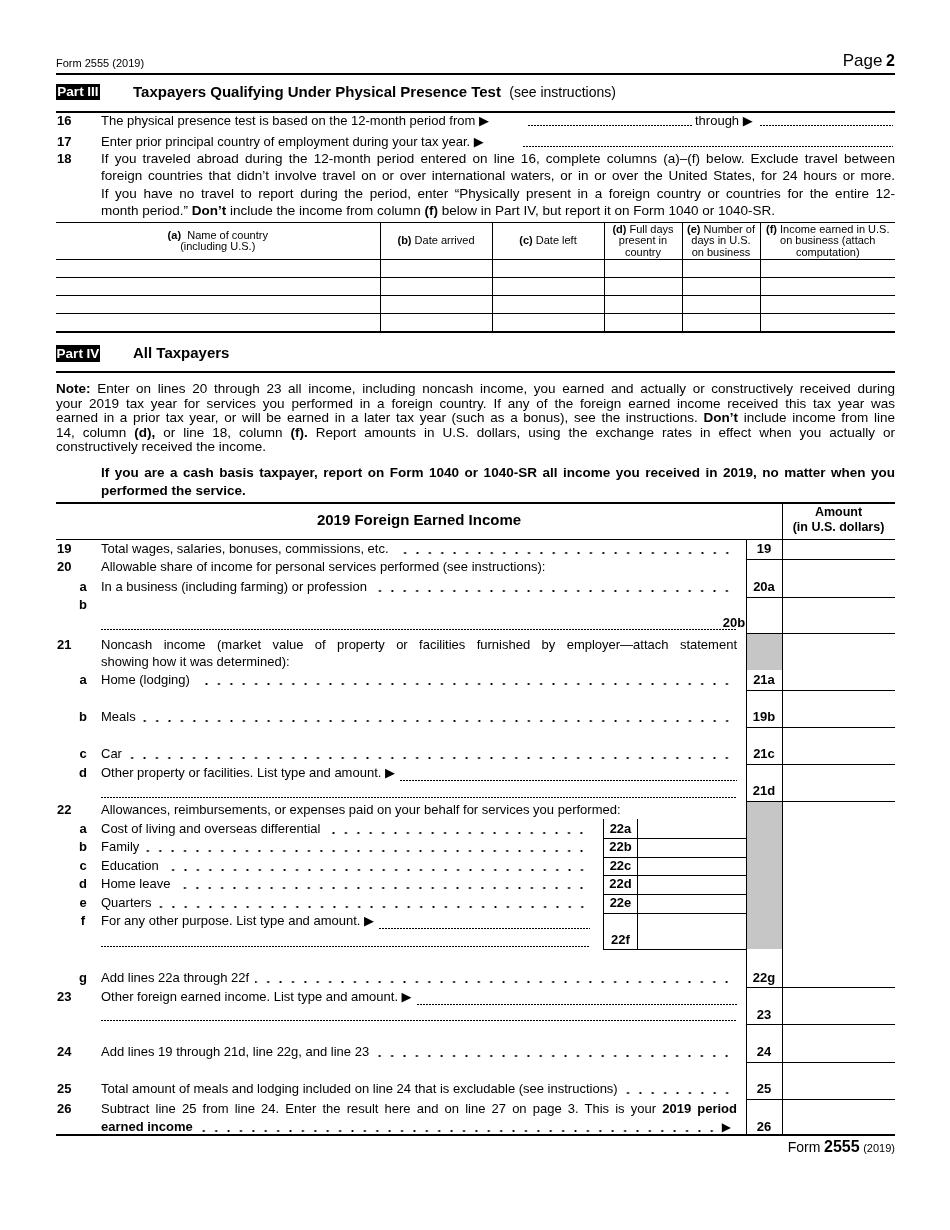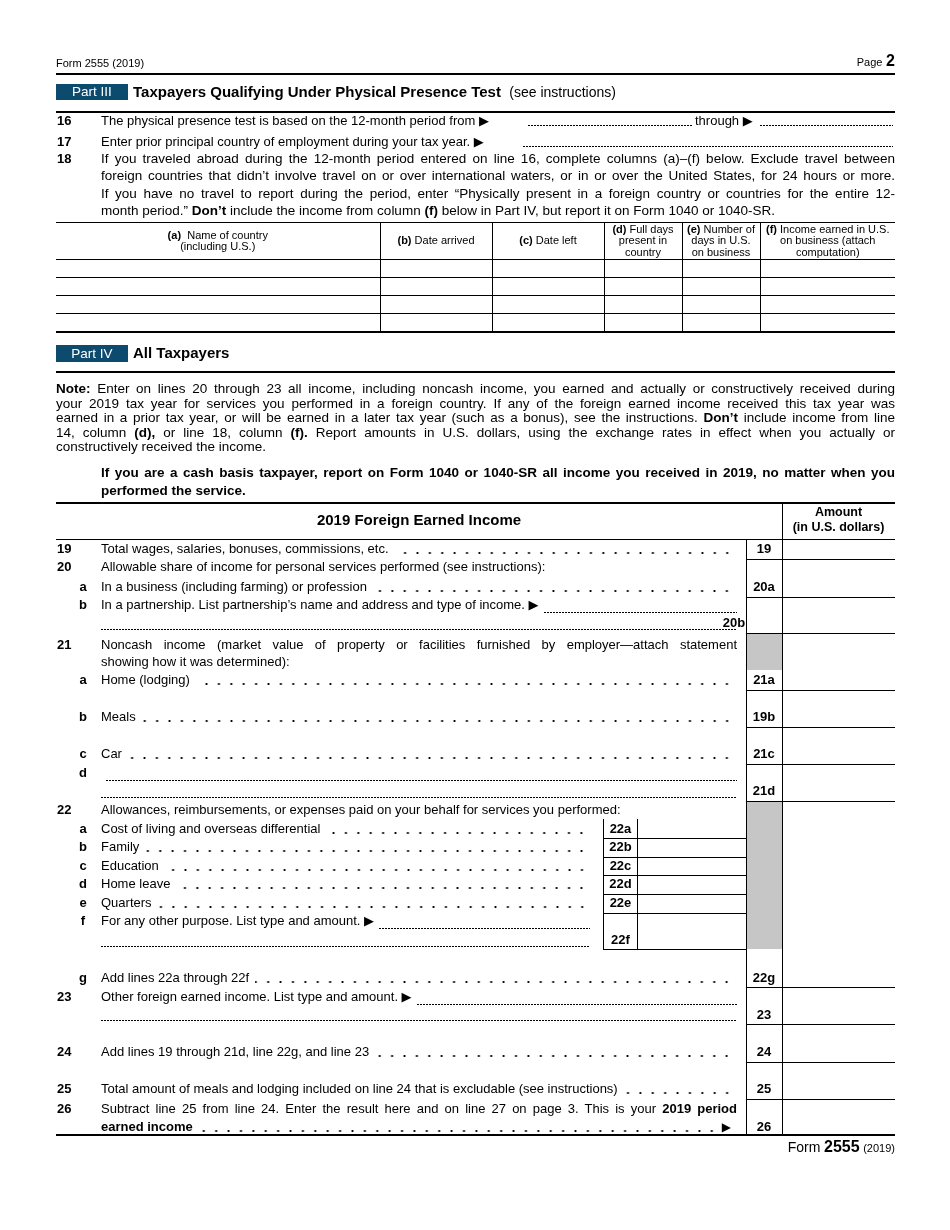--- a/index.html
+++ b/index.html
@@ -14,38 +14,38 @@
 .num{position:absolute;left:57px;font-weight:bold;font-size:13px;line-height:16px}
 .let{position:absolute;left:77px;width:12px;text-align:center;font-weight:bold;font-size:13px;line-height:16px}
 .row{position:absolute;left:101px;display:flex;align-items:flex-end;height:16px;font-size:13px;line-height:16px;white-space:nowrap}
 .leader{flex:1;height:16px;margin-left:6px;background-image:radial-gradient(circle,#000 0.8px,rgba(0,0,0,0) 1.3px);background-size:12.4px 4px;background-repeat:repeat-x;background-position:right 4px bottom 2px}
 .fill{height:14px;border:0;outline:none;background-color:transparent;background-image:repeating-linear-gradient(to right,#000 0,#000 2px,transparent 2px,transparent 3px);background-size:100% 1px;background-repeat:no-repeat;background-position:left bottom;font-family:"Liberation Sans",sans-serif;font-size:12px;padding:0 2px;color:#000}
 .row .fill{flex:1;margin-left:5px}
 .fill.a{position:absolute}
 .boxl{position:absolute;text-align:center;font-weight:bold;font-size:13px;line-height:16px}
 .amt{position:absolute;border:0;outline:none;background:transparent;font-family:"Liberation Sans",sans-serif;font-size:13px;text-align:right;padding:0 6px;color:#000}
 .just{text-align:justify;text-align-last:justify}
-.badge{position:absolute;left:56px;width:72px;background:#0c4a6e;color:#fff;font-weight:normal;font-size:13.5px;text-align:center}
+.badge{position:absolute;left:56px;width:44px;background:#000000;color:#fff;font-weight:bold;font-size:13.5px;text-align:center}
 .ptitle{position:absolute;left:133px;font-weight:bold;font-size:15px;line-height:18px;white-space:nowrap}
 .ptitle .note{font-weight:normal;font-size:14px}
 table.travel{position:absolute;left:56px;top:222px;width:839px;border-collapse:collapse;table-layout:fixed;border-top:1px solid #000}
 table.travel th{height:37px;font-size:11px;line-height:11.5px;font-weight:normal;text-align:center;vertical-align:middle;border-left:1px solid #000;border-bottom:1px solid #000;padding:0}
 table.travel td{height:18px;border-left:1px solid #000;border-bottom:1px solid #000;padding:0}
 table.travel th:first-child,table.travel td:first-child{border-left:0}
 table.travel tr:last-child td{border-bottom:2px solid #000}
 table.travel input{width:100%;height:17px;border:0;outline:none;background:transparent;font-family:"Liberation Sans",sans-serif;font-size:12px;padding:0 4px}
 </style>
 </head>
 <body>
 
 <div class="page">
 
   <div class="a" style="left:56px;top:56px;font-size:11px;line-height:14px">Form 2555 (2019)</div>
   <div class="a" style="right:55px;top:52px;line-height:18px;white-space:nowrap">
-    <span style="font-size:11px">Page</span>
+    <span style="font-size:17px">Page</span>
     <span style="font-size:16px;font-weight:bold">2</span>
   </div>
   <div class="hr" style="left:56px;top:73px;width:839px;height:2px"></div>
 
   <div class="badge" style="top:84px;height:16px;line-height:16px">Part III</div>
   <div class="ptitle" style="top:83px">
     <span>Taxpayers Qualifying Under Physical Presence Test</span>&nbsp;
     <span class="note">(see instructions)</span>
   </div>
   <div class="hr" style="left:56px;top:111px;width:839px;height:1.5px"></div>
@@ -181,24 +181,20 @@
 
   <span class="let" style="top:579px">a</span>
   <div class="row" style="top:579px;width:636px">
       <span>In a business (including farming) or profession</span>
       <span class="leader"></span>
     </div>
   <span class="boxl" style="left:746px;width:36px;top:579px">20a</span>
   <input class="amt" style="left: 783px; top: 560px; width: 112px; height: 37px;" value="">
 
   <span class="let" style="top:597px">b</span>
-  <div class="row" style="top:597px;width:636px">
-      <span>In a partnership. List partnership’s name and address and type of income. ▶</span>
-      <input class="fill" value="" style="">
-    </div>
   <input class="fill a" style="left: 101px; top: 616px; width: 636px;" value="">
   <span class="boxl" style="left:716px;width:36px;top:615px">20b</span>
   <input class="amt" style="left: 783px; top: 598px; width: 112px; height: 35px;" value="">
 
   <span class="num" style="top:636px;line-height:17px">21</span>
   <div class="a" style="left:101px;top:636px;width:636px;line-height:17px">
     <div class="just">Noncash income (market value of property or facilities furnished by employer—attach statement</div>
     <div>showing how it was determined):</div>
   </div>
 
@@ -221,20 +217,21 @@
   <span class="let" style="top:746px">c</span>
   <div class="row" style="top:746px;width:636px">
       <span>Car</span>
       <span class="leader"></span>
     </div>
   <span class="boxl" style="left:746px;width:36px;top:746px">21c</span>
   <input class="amt" style="left: 783px; top: 728px; width: 112px; height: 36px;" value="">
 
   <span class="let" style="top:765px">d</span>
   <div class="row" style="top:765px;width:636px">
+      <span>Other property or facilities. List type and amount. ▶</span>
       <input class="fill" value="" style="">
     </div>
   <input class="fill a" style="left: 101px; top: 784px; width: 636px;" value="">
   <span class="boxl" style="left:746px;width:36px;top:783px">21d</span>
   <input class="amt" style="left: 783px; top: 765px; width: 112px; height: 36px;" value="">
 
   <span class="num" style="top:802px">22</span>
   <div class="row" style="top:802px">
       <span>Allowances, reimbursements, or expenses paid on your behalf for services you performed:</span>
     </div>

